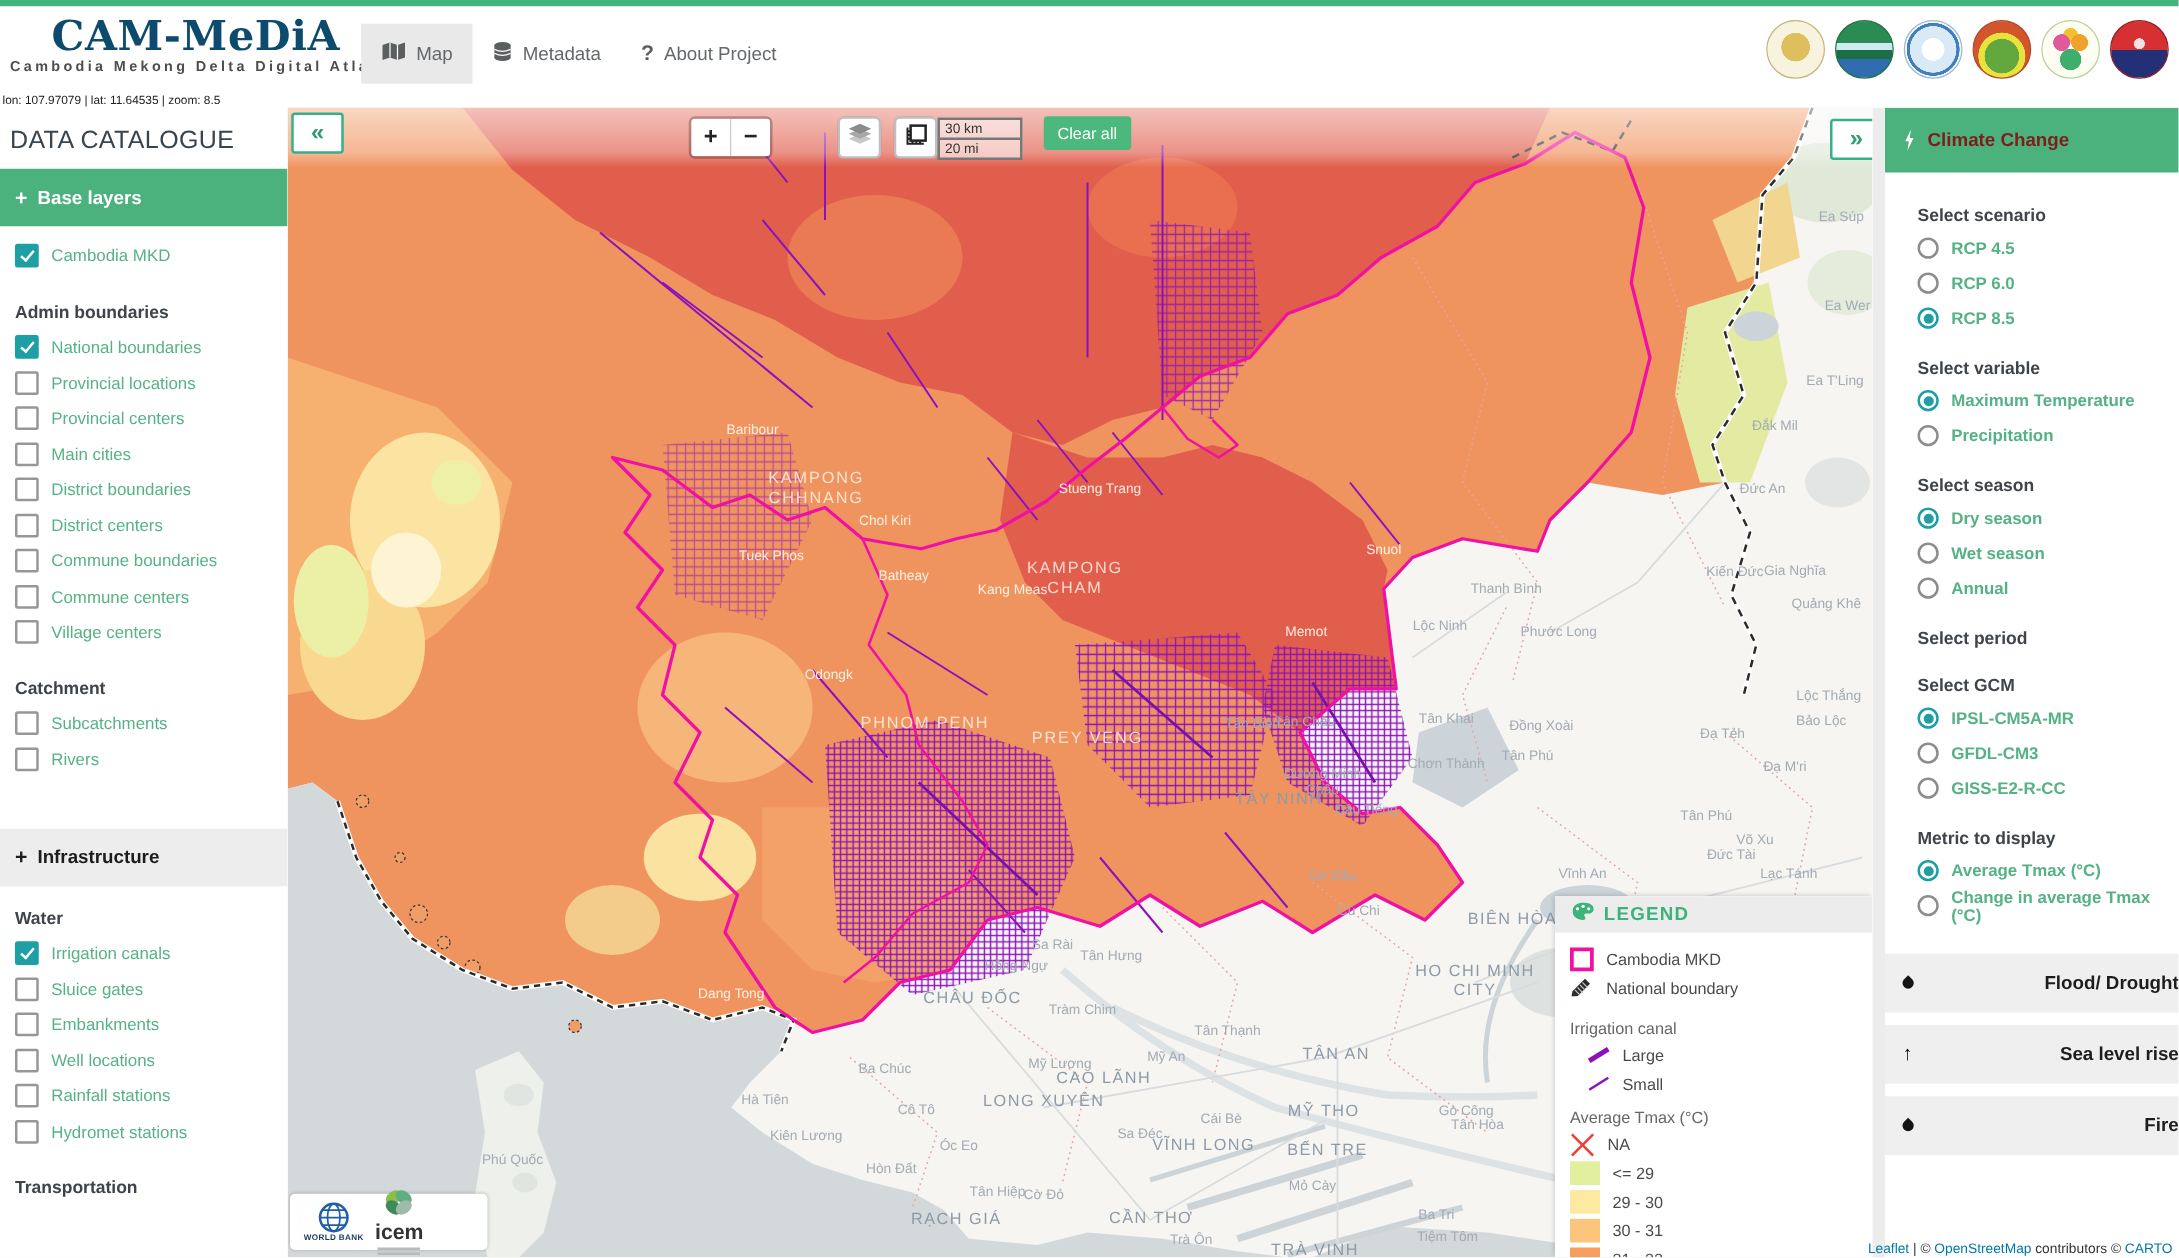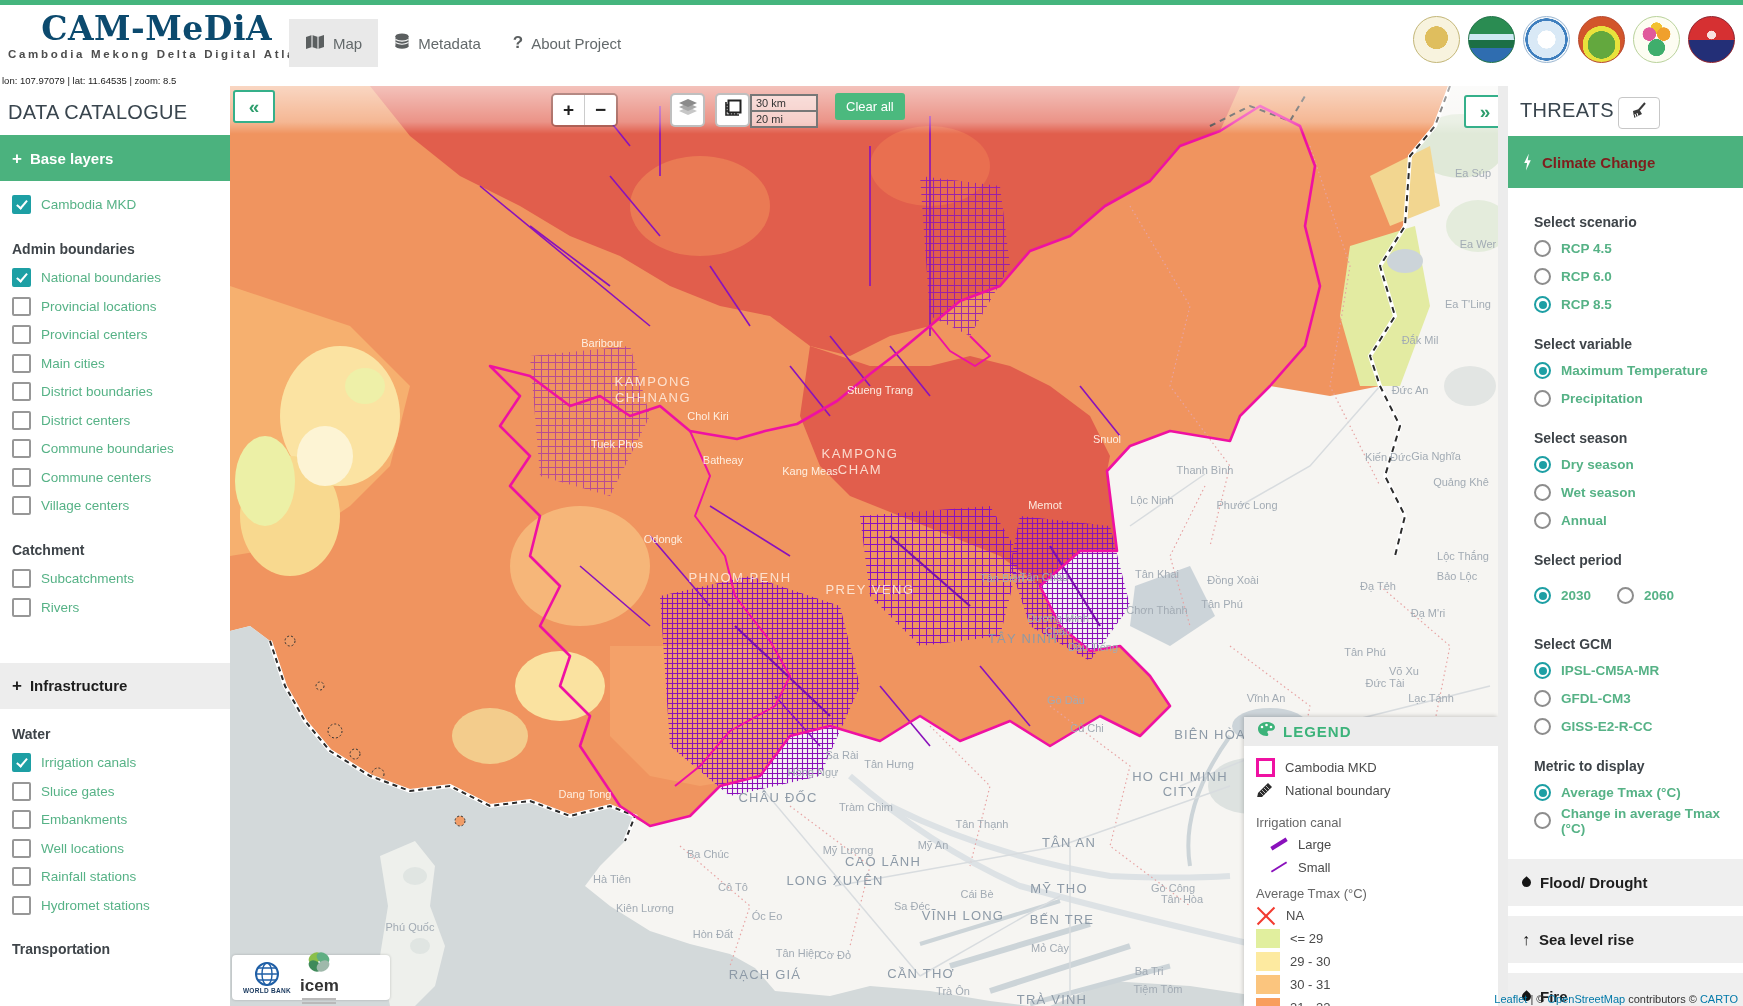--- a/index.html
+++ b/index.html
@@ -106,21 +106,21 @@
   
   .rpanel{position:absolute;left:1498px;top:86px;width:245px;height:920px;background:#fff;z-index:50;overflow:hidden;}
   .rscroll{position:absolute;left:0;top:0;width:10px;height:100%;background:#ececec;}
   .rinner{position:absolute;left:10px;top:0;width:235px;height:100%;}
   .rhead{position:relative;height:50px;padding-top:13px;box-sizing:border-box;}
   .rtitle{font-size:20px;color:#39454e;margin-left:12px;letter-spacing:.3px;}
   .broom-btn{position:absolute;left:110px;top:11px;width:40px;height:30px;background:#fff;border:1px solid #c7c7c7;
              border-radius:4px;display:flex;align-items:center;justify-content:center;cursor:pointer;}
   .tsec{height:50px;display:flex;align-items:center;gap:9px;padding-left:14px;font-size:15px;font-weight:bold;box-sizing:border-box;}
   .tsec.green{background:#4bb27e;color:#7f1d1d;height:52px;}
-  .tsec.gray{background:#efefef;color:#1d1d1d;height:47px;margin-top:10px;}
+  .tsec.gray{background:#efefef;color:#1d1d1d;height:47px;margin-top:10px;justify-content:space-between;}
   .bolt{width:11px;height:17px;background:#fff;clip-path:polygon(62% 0,20% 56%,46% 56%,36% 100%,80% 40%,52% 40%);}
   .drop{width:9px;height:9px;background:#151515;border-radius:50% 0 50% 50%;transform:rotate(-45deg);flex:0 0 auto;}
   .uparrow{font-size:16px;font-weight:bold;color:#111;line-height:1;}
   .tgroups{padding:4px 18px 10px 26px;}
   .thead{font-size:14px;font-weight:bold;color:#3e4449;margin:22px 0 9px;}
   .trow{display:flex;align-items:center;gap:10px;margin:9px 0;height:19px;cursor:pointer;}
   .optwrap.inline{display:flex;gap:26px;}
   .rd{position:relative;width:13px;height:13px;border:2px solid #8d8d8d;border-radius:50%;background:#fff;flex:0 0 auto;}
   .rd.on{border-color:#1d9fa4;}
   .rd.on::after{content:"";position:absolute;left:2.5px;top:2.5px;width:8px;height:8px;border-radius:50%;background:#1d9fa4;}
@@ -618,32 +618,20 @@
           <span class="cb"></span>
           <span class="clabel">Hydromet stations</span>
         </div>
         <div class="chead">Transportation</div>
       </div>
   </div>
 
   <div class="rpanel">
     <div class="rscroll"></div>
     <div class="rinner">
-      <div class="rhead">
-        <span class="rtitle">THREATS</span>
-        <div class="broom-btn">
-          <span>
-            <svg width="20" height="18" viewBox="0 0 20 18">
-              <path d="M16 1 L10 8" stroke="#3a3a3a" stroke-width="2" fill="none"></path>
-              <path d="M4 9 L10 7 13 12 5 16 Z" fill="#3a3a3a"></path>
-              <path d="M5 16 L4 13 M7 15 L6 12 M9 14 L8 11" stroke="#fff" stroke-width="1" fill="none"></path>
-            </svg>
-          </span>
-        </div>
-      </div>
       <div class="tsec green">
         <span class="bolt"></span>
         <span>Climate Change</span>
       </div>
       <div class="tgroups" id="climate-groups">
           <div class="thead">Select scenario</div>
           <div class="optwrap">
             <div class="trow">
               <span class="rd"></span>
               <span class="rlabel">RCP 4.5</span>
@@ -677,30 +665,20 @@
             <div class="trow">
               <span class="rd"></span>
               <span class="rlabel">Wet season</span>
             </div>
             <div class="trow">
               <span class="rd"></span>
               <span class="rlabel">Annual</span>
             </div>
           </div>
           <div class="thead">Select period</div>
-          <div class="optwrap inline">
-            <div class="trow">
-              <span class="rd on"></span>
-              <span class="rlabel">2030</span>
-            </div>
-            <div class="trow">
-              <span class="rd"></span>
-              <span class="rlabel">2060</span>
-            </div>
-          </div>
           <div class="thead">Select GCM</div>
           <div class="optwrap">
             <div class="trow">
               <span class="rd on"></span>
               <span class="rlabel">IPSL-CM5A-MR</span>
             </div>
             <div class="trow">
               <span class="rd"></span>
               <span class="rlabel">GFDL-CM3</span>
             </div>

